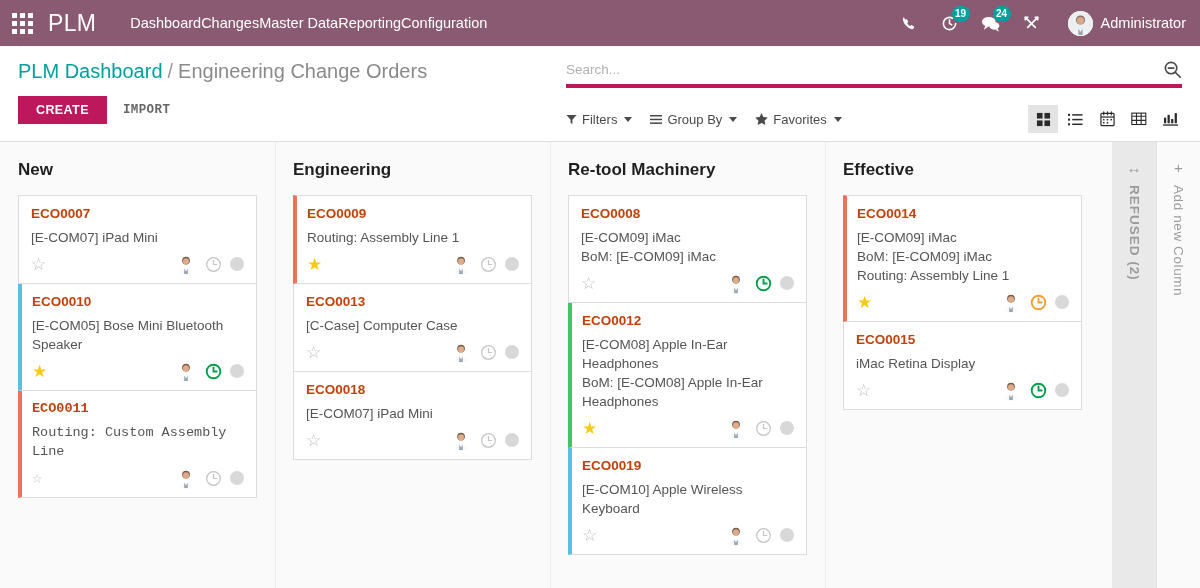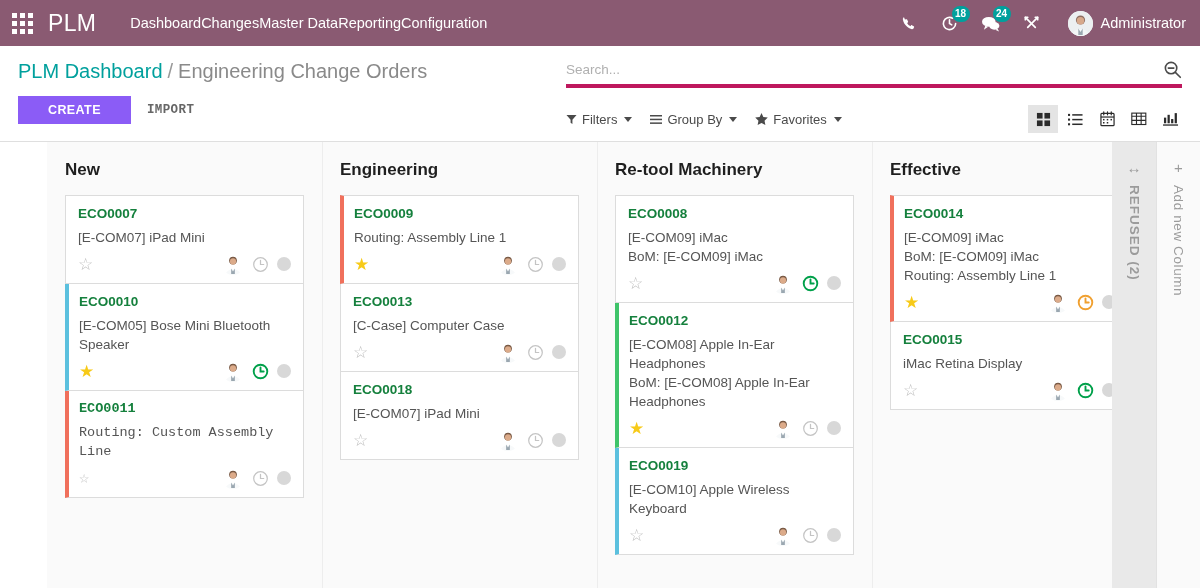--- a/index.html
+++ b/index.html
@@ -77,23 +77,23 @@
   .cp-left { width: 548px; flex: none; }
   .cp-right { flex: 1; padding-top: 2px; }
 
   .breadcrumb { font-size: 20px; padding-top: 4px; white-space: nowrap; }
   .bc-link { color: #00A09D; cursor: pointer; }
   .bc-sep { color: #999; margin: 0 5px; }
   .bc-current { color: #8a8a8a; }
 
   .btn-row { margin-top: 13px; display: flex; align-items: center; gap: 14px; }
   .btn-create {
-    background: #8b5cf6; color: #fff; border: none;
+    background: #be185d; color: #fff; border: none;
     font-size: 12.5px; font-weight: bold; letter-spacing: .4px;
-    padding: 7px 30px; cursor: pointer;
+    padding: 7px 18px; cursor: pointer;
     font-family: "Liberation Sans", sans-serif;
   }
   .btn-import {
     background: transparent; border: none; color: #666;
     font-size: 12.5px; font-weight: bold; letter-spacing: .4px;
     cursor: pointer; padding: 7px 2px;
     font-family: Liberation Mono, monospace;
   }
 
   .searchview {
@@ -133,21 +133,20 @@
     cursor: pointer; color: #2b2b2b;
   }
   .view-btn.active { background: #e4e4e4; }
 
   
   .kanban-wrap {
     display: flex;
     height: 446px;
     background: #fafafa;
     position: relative;
-    margin-left: 47px;
   }
   .kanban-cols {
     display: flex;
     flex: 1;
     padding: 0;
     overflow: hidden;
   }
   .kcol {
     width: 275px; flex: none;
     padding: 18px 0 0 0;
@@ -168,21 +167,21 @@
     background: #fff;
     border: 1px solid #dcdcdc;
     border-top: none;
     padding: 10px 12px 8px 12px;
     cursor: pointer;
     position: relative;
   }
   .kcard:first-child { border-top: 1px solid #dcdcdc; }
   .kcard.bl { border-left: 4px solid transparent; padding-left: 10px; }
   .kcard-title {
-    font-size: 13.5px; font-weight: bold; color: #15803d;
+    font-size: 13.5px; font-weight: bold; color: #c2410c;
     margin-bottom: 7px;
   }
   .kcard-line {
     font-size: 13.5px; color: #555; line-height: 19px;
   }
   .kcard-foot {
     display: flex; align-items: center;
     margin-top: 6px; min-height: 22px;
   }
   .star { font-size: 17px; line-height: 1; cursor: pointer; }
@@ -251,21 +250,21 @@
     <div class="nav-icon">
       <svg width="15" height="15" viewBox="0 0 16 16" fill="#fff">
         <path d="M3.2 1.2C2.4 1.6 1.8 2.5 2 3.6c.5 3 2.1 5.6 4.3 7.6 1.7 1.5 3.6 2.5 5.3 2.8.9.2 1.7-.4 2-1.2l.4-1c.1-.4 0-.8-.4-1l-2-1c-.4-.2-.8-.1-1 .2l-.6.8c-1.4-.7-2.7-1.9-3.5-3.4l.8-.6c.3-.2.4-.7.2-1l-1-2c-.2-.3-.6-.5-1-.4l-1.3.4z"></path>
       </svg>
     </div>
     <div class="nav-icon">
       <svg width="17" height="17" viewBox="0 0 18 18" fill="none" stroke="#fff" stroke-width="1.7">
         <path d="M15.5 9a6.5 6.5 0 1 1-3.2-5.6" stroke-linecap="round"></path>
         <path d="M9 5.2V9l2.4 1.5" stroke-linecap="round"></path>
       </svg>
-      <span class="badge">18</span>
+      <span class="badge">19</span>
     </div>
     <div class="nav-icon">
       <svg width="19" height="17" viewBox="0 0 20 18" fill="#fff">
         <ellipse cx="8.2" cy="7.2" rx="7.2" ry="5.2"></ellipse>
         <path d="M4.5 11.5 L3 15.5 L7.5 12.5 Z"></path>
         <ellipse cx="14" cy="11.5" rx="5.4" ry="4"></ellipse>
         <path d="M17.5 14.5 L19 17.5 L15 15.5 Z"></path>
       </svg>
       <span class="badge">24</span>
     </div>

